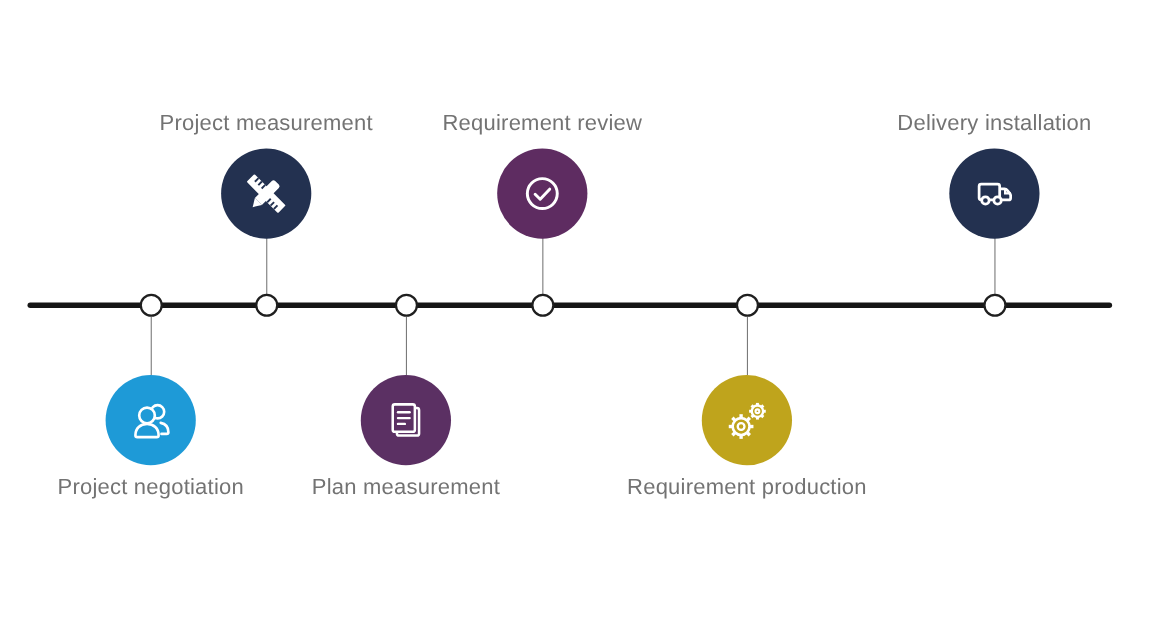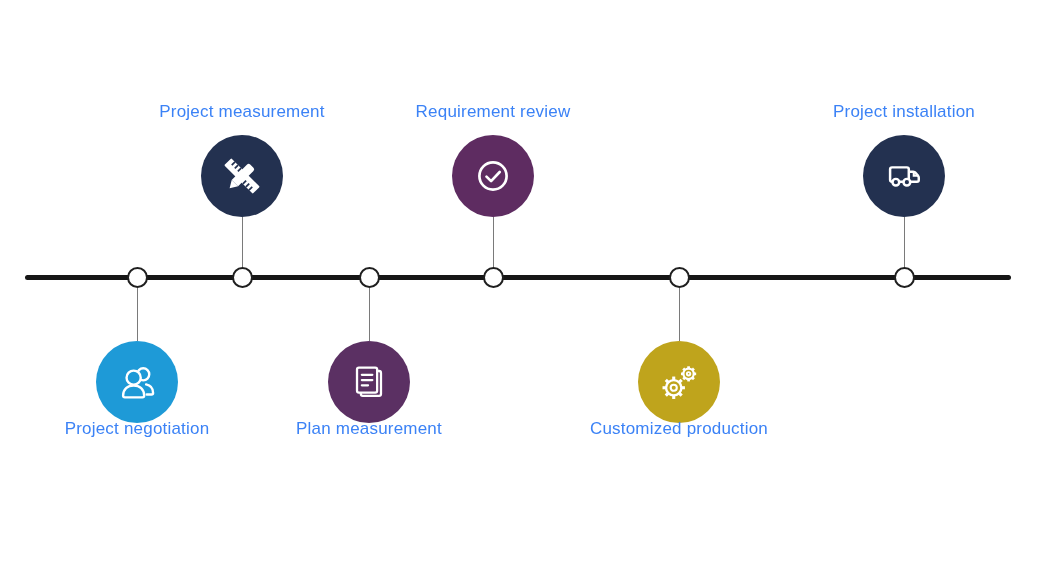--- a/index.html
+++ b/index.html
@@ -23,24 +23,24 @@
   .below .icon-circle{top:341px}
   .connector{position:absolute;left:-0.5px;width:1px;background:#7a7a7a;}
   .above .connector{top:216px;height:52px}
   .below .connector{top:288px;height:53px}
   .node{
     position:absolute;left:-10.5px;top:267px;width:17px;height:17px;
     border:2px solid #1f1f1f;border-radius:50%;background:#ffffff;z-index:2;
   }
   .label{
     position:absolute;left:0;transform:translateX(-50%);white-space:nowrap;
-    font-size:17px;color:#3b82f6;letter-spacing:0.2px;line-height:20px;text-align:right;
+    font-size:20px;color:#737373;letter-spacing:0.2px;line-height:20px;text-align:right;
   }
   .above .label{top:102px}
-  .below .label{top:419px}
+  .below .label{top:433px}
   svg{display:block}
 </style>
 </head>
 <body>
 
 <div class="canvas">
 
   <div class="timeline-line"></div>
 
   <div class="step s0 below" style="--c: #1e9ad7;">
@@ -133,31 +133,31 @@
           <rect x="32.6" y="7.6" width="2.8" height="3.6" transform="rotate(135 34 15.5)"></rect>
           <rect x="32.6" y="7.6" width="2.8" height="3.6" transform="rotate(180 34 15.5)"></rect>
           <rect x="32.6" y="7.6" width="2.8" height="3.6" transform="rotate(225 34 15.5)"></rect>
           <rect x="32.6" y="7.6" width="2.8" height="3.6" transform="rotate(270 34 15.5)"></rect>
           <rect x="32.6" y="7.6" width="2.8" height="3.6" transform="rotate(315 34 15.5)"></rect>
         </g>
         <circle cx="34" cy="15.5" r="5.4" fill="currentColor" stroke="#fff" stroke-width="2.3"></circle>
         <circle cx="34" cy="15.5" r="1.8" fill="none" stroke="#fff" stroke-width="2"></circle>
       </svg>
     </div>
-    <div class="label">Customized production</div>
+    <div class="label">Requirement production</div>
   </div>
 
   <div class="step s5 above" style="--c: #233150;">
     <div class="connector"></div>
     <div class="node"></div>
     <div class="icon-circle">
       <svg viewBox="0 0 48 48" width="46" height="46">
         <rect x="9.5" y="15" width="19.5" height="15" rx="2" fill="none" stroke="#fff" stroke-width="2.6" stroke-linejoin="round"></rect>
         <path d="M29 19.5h4.6c1 0 1.9.4 2.5 1.2l2.5 3c.5.6.8 1.4.8 2.2v2.2c0 1.1-.9 1.9-1.9 1.9H29" fill="none" stroke="#fff" stroke-width="2.6" stroke-linejoin="round"></path>
         <path d="M34.2 19.5v4.3h5.4" fill="none" stroke="#fff" stroke-width="2.2"></path>
         <circle cx="15.5" cy="30.5" r="3.5" fill="currentColor" stroke="#fff" stroke-width="2.6"></circle>
         <circle cx="27" cy="30.5" r="3.5" fill="currentColor" stroke="#fff" stroke-width="2.6"></circle>
       </svg>
     </div>
-    <div class="label">Project installation</div>
+    <div class="label">Delivery installation</div>
   </div>
 
 </div>
 
 </body></html>

